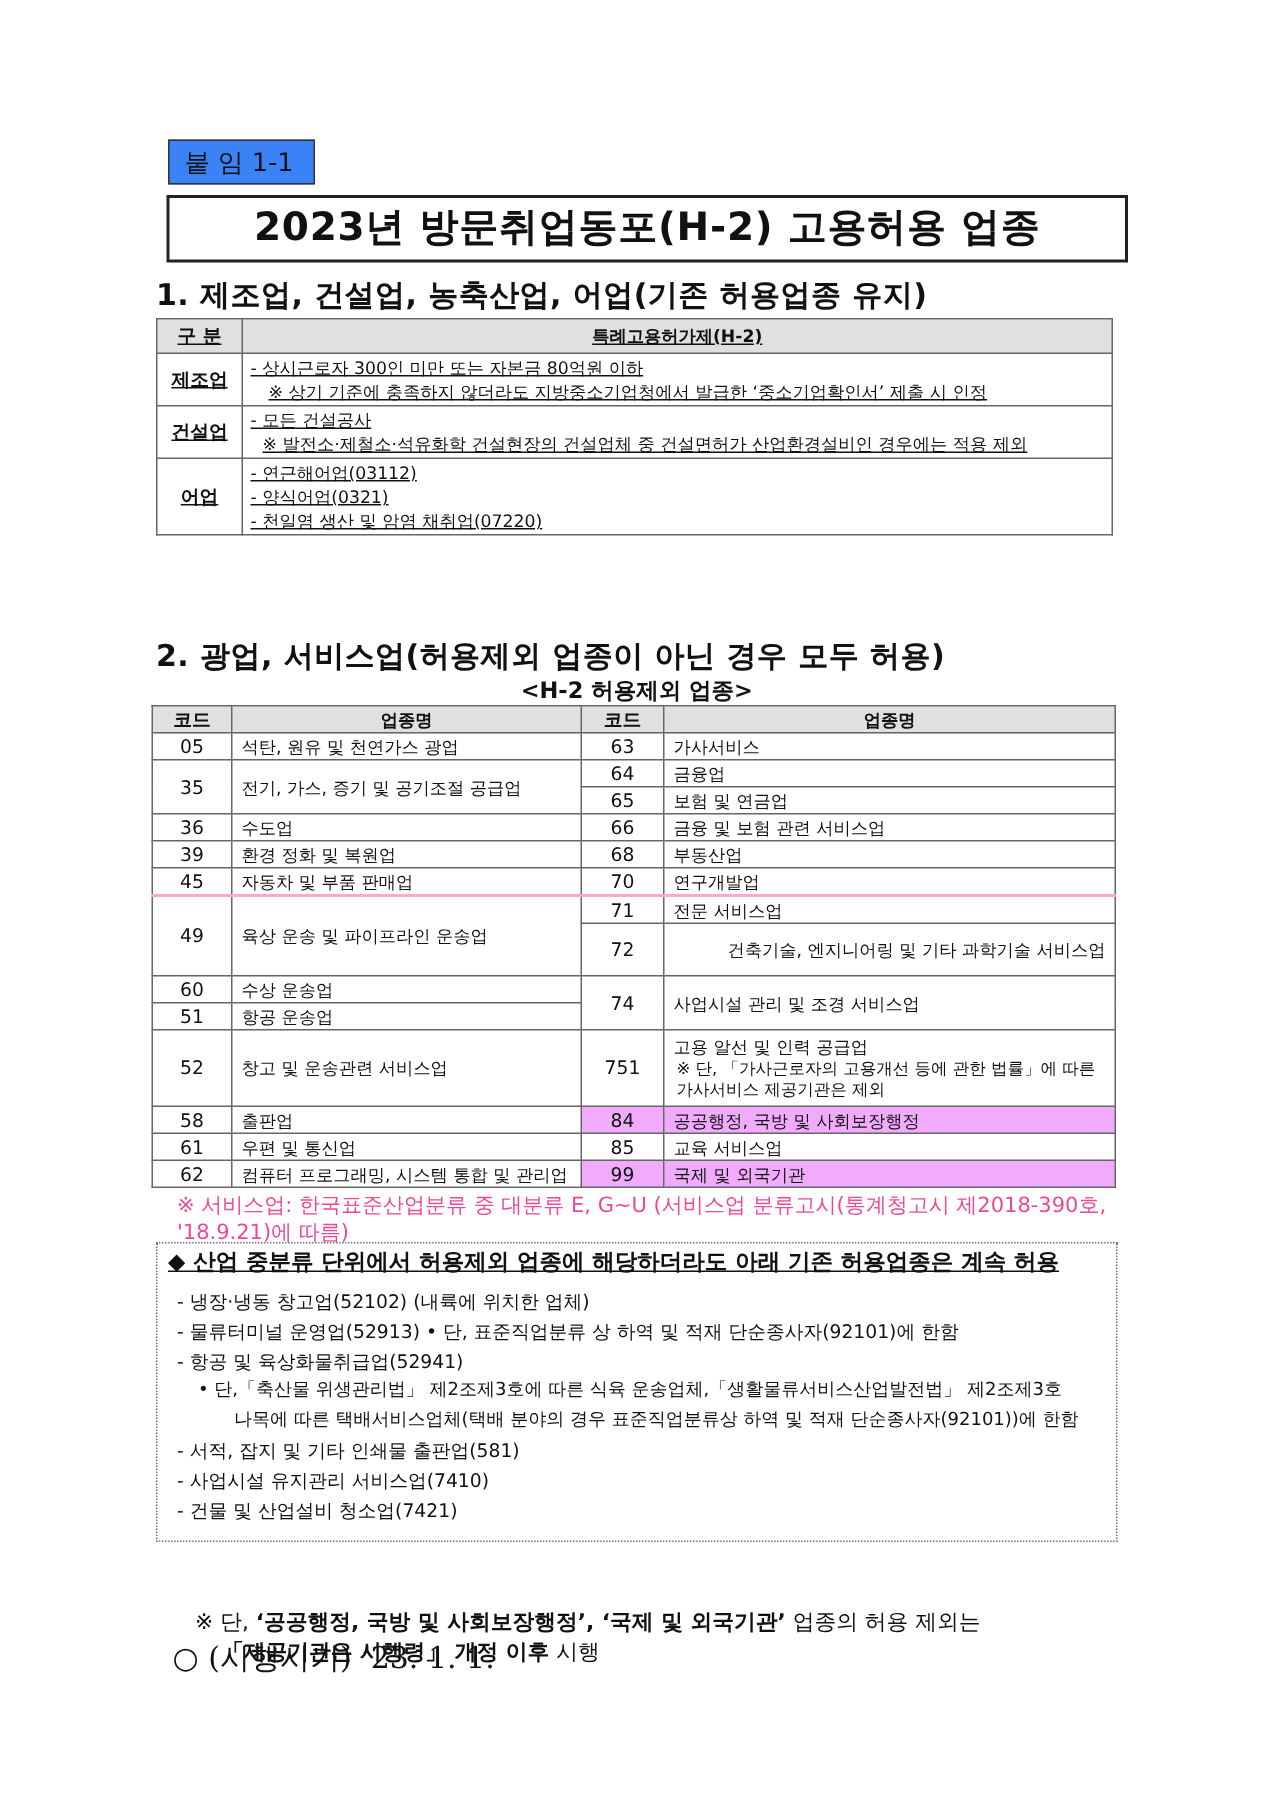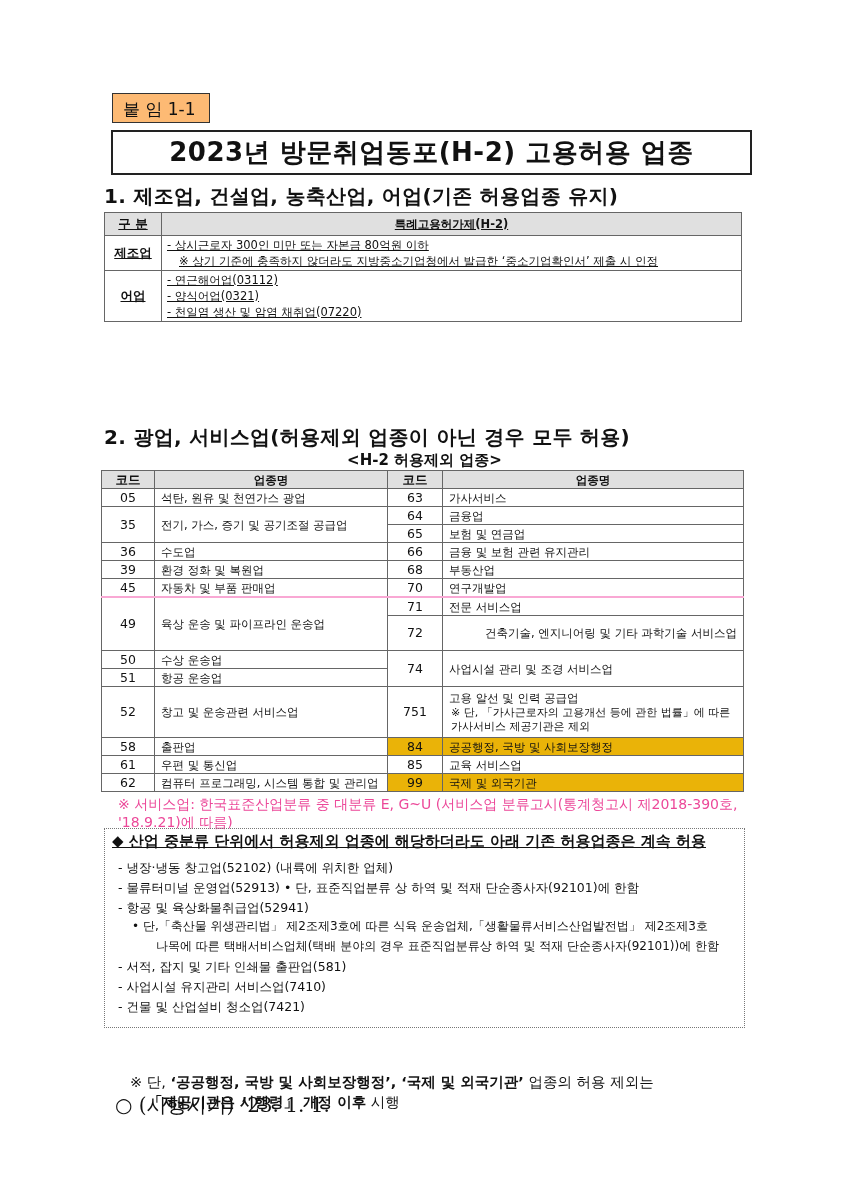--- a/index.html
+++ b/index.html
@@ -1,21 +1,21 @@
 <!DOCTYPE html>
 <html><head>
 <meta charset="utf-8">
 <style>
   html, body { margin:0; padding:0; background:#ffffff; }
   body { width:849px; height:1200px; position:relative; overflow:hidden;
          font-family:"DejaVu Sans", "Liberation Sans", sans-serif; color:#111; }
   .abs { position:absolute; }
 
   .attach-tag { left:112px; top:93px; width:98px; height:30px; border:1.5px solid #333;
-    background:#fdba74; font-size:17px; line-height:30px; padding-left:10px; box-sizing:border-box; }
+    background:#3b82f6; font-size:17px; line-height:30px; padding-left:10px; box-sizing:border-box; }
   .title-box { left:111px; top:130px; width:641px; height:45px; border:2px solid #222;
     box-sizing:border-box; text-align:center; font-size:26px; font-weight:bold; line-height:41px; letter-spacing:0.5px; }
 
   .sec-heading { font-size:20px; font-weight:bold; letter-spacing:0.3px; }
 
   table { border-collapse:collapse; }
   .t1 { left:104px; top:212px; width:638px; font-size:11.5px;text-decoration:underline; }
   .t1 td, .t1 th { border:1px solid #666; padding:1px 5px; vertical-align:middle; }
   .t1 th { background:#e0e0e0; font-weight:bold; height:20px; }
   .t1 .cat { width:46px; text-align:center; font-weight:bold; font-size:12.5px; }
@@ -23,21 +23,21 @@
   .t1 .note { padding-left:12px; }
 
   .sub-caption { left:0; width:849px; top:451px; text-align:center; font-size:15px; font-weight:bold; }
 
   .t2 { left:101px; top:470px; width:643px; font-size:11.5px; }
   .t2 td, .t2 th { border:1px solid #666; padding:0 6px; height:17px; line-height:16px; vertical-align:middle; }
   .t2 th { background:#e0e0e0; font-weight:bold; text-align:center; }
   .t2 .code { width:40px; text-align:center; font-size:12.5px; }
   .t2 .name { width:220px; }
   .t2 .code2 { width:42px; text-align:center; font-size:12.5px; }
-  .t2 .shade { background:#eab308; }
+  .t2 .shade { background:#f0abfc; }
   .t2 .sub { font-size:11px; line-height:14px; }
   .thick-top td { border-top:2px solid #f9a8d4; }
 
   .footnote { left:118px; top:795px; width:630px; font-size:14px; line-height:18px; color:#ec4899; }
 
   .dot-box { left:104px; top:828px; width:641px; height:200px; border:1px dotted #777; box-sizing:border-box; }
   .dot-head { left:112px; top:832px; font-size:15px; font-weight:bold; text-decoration:underline; }
   .dot-list { left:118px; top:858px; font-size:12.5px; line-height:19.8px; white-space:nowrap; }
   .dot-list .indent { padding-left:14px; font-size:12px; }
   .dot-list .indent2 { padding-left:38px; font-size:12px; }
@@ -58,20 +58,27 @@
   <tbody>
       <tr>
     <th class="cat">구 분</th>
     <th>특례고용허가제(H-2)</th>
   </tr>
   <tr>
     <td class="cat">제조업</td>
     <td>
       <div class="line">- 상시근로자 300인 미만 또는 자본금 80억원 이하</div>
       <div class="line note">※ 상기 기준에 충족하지 않더라도 지방중소기업청에서 발급한 ‘중소기업확인서’ 제출 시 인정</div>
+    </td>
+  </tr>
+  <tr>
+    <td class="cat">건설업</td>
+    <td>
+      <div class="line">- 모든 건설공사</div>
+      <div class="line note" style="padding-left:8px;">※ 발전소·제철소·석유화학 건설현장의 건설업체 중 건설면허가 산업환경설비인 경우에는 적용 제외</div>
     </td>
   </tr>
   <tr>
     <td class="cat">어업</td>
     <td>
       <div class="line">- 연근해어업(03112)</div>
       <div class="line">- 양식어업(0321)</div>
       <div class="line">- 천일염 생산 및 암염 채취업(07220)</div>
     </td>
   </tr>
@@ -102,21 +109,21 @@
     <td>금융업</td>
   </tr>
   <tr>
     <td class="code2">65</td>
     <td>보험 및 연금업</td>
   </tr>
   <tr>
     <td class="code">36</td>
     <td>수도업</td>
     <td class="code2">66</td>
-    <td>금융 및 보험 관련 유지관리</td>
+    <td>금융 및 보험 관련 서비스업</td>
   </tr>
   <tr>
     <td class="code">39</td>
     <td>환경 정화 및 복원업</td>
     <td class="code2">68</td>
     <td>부동산업</td>
   </tr>
   <tr>
     <td class="code">45</td>
     <td>자동차 및 부품 판매업</td>
@@ -127,21 +134,21 @@
     <td class="code" rowspan="2">49</td>
     <td rowspan="2">육상 운송 및 파이프라인 운송업</td>
     <td class="code2">71</td>
     <td>전문 서비스업</td>
   </tr>
   <tr>
     <td class="code2" style="height:34px;">72</td>
     <td style="height:34px;text-align:right;">건축기술, 엔지니어링 및 기타 과학기술 서비스업</td>
   </tr>
   <tr>
-    <td class="code">50</td>
+    <td class="code">60</td>
     <td>수상 운송업</td>
     <td class="code2" rowspan="2">74</td>
     <td rowspan="2">사업시설 관리 및 조경 서비스업</td>
   </tr>
   <tr>
     <td class="code">51</td>
     <td>항공 운송업</td>
   </tr>
   <tr>
     <td class="code" style="height:50px;">52</td>

